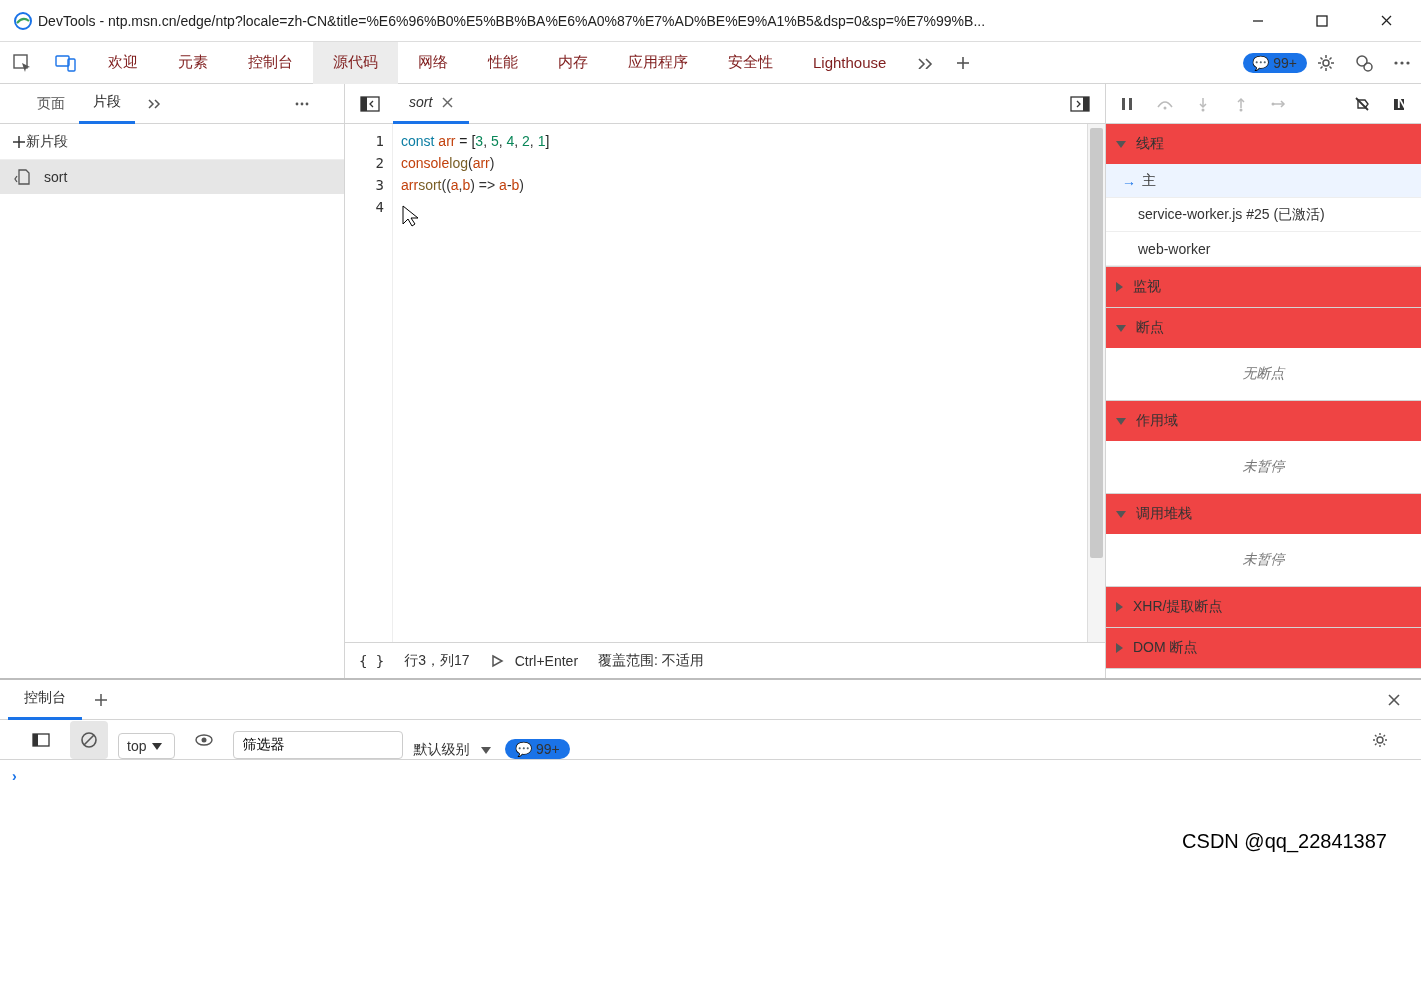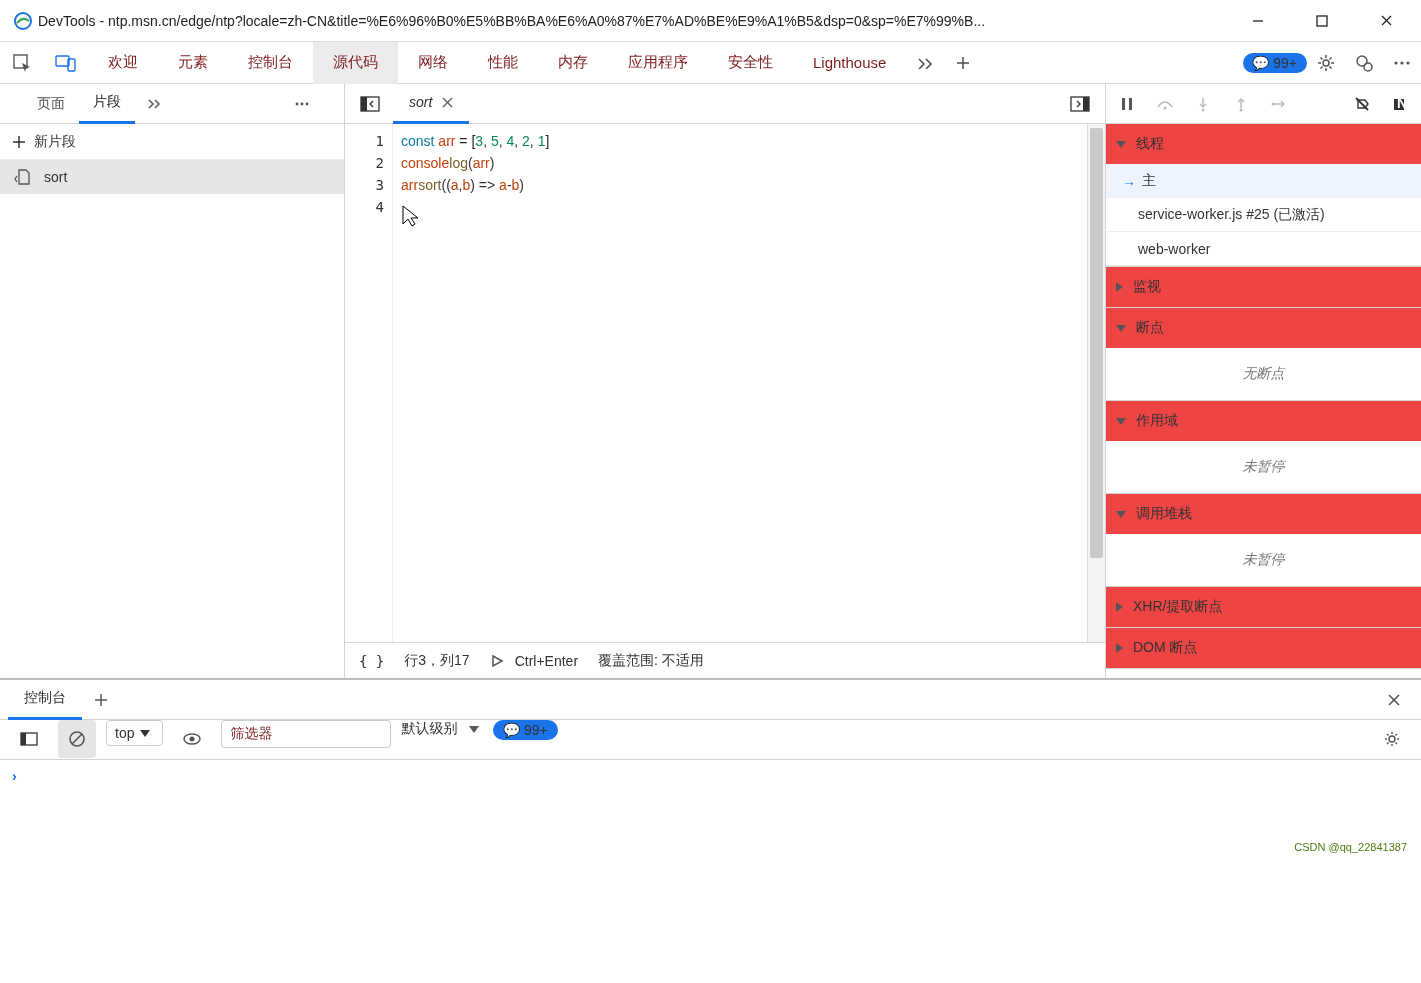--- a/index.html
+++ b/index.html
@@ -14,21 +14,21 @@
 .tab{padding:0 20px;height:42px;display:flex;align-items:center;color:#7f1d1d;font-size:15px;cursor:pointer}
 .tab.sel{background:#ececec}
 .tabsrow .spacer{flex:1}
 .badge{background:#1a73e8;color:#fff;border-radius:12px;padding:2px 10px;font-size:13px;display:flex;align-items:center;gap:3px}
 .iconbtn{width:38px;height:38px;display:flex;align-items:center;justify-content:center;color:#555}
 .content{flex:1;display:flex;min-height:0}
 .leftpane{width:345px;border-right:1px solid #d4d4d4;display:flex;flex-direction:column;background:#fff}
 .subtabs{height:40px;display:flex;align-items:center;border-bottom:1px solid #d4d4d4;padding:0 23px}
 .subtab{padding:0 14px;height:40px;display:flex;align-items:center;color:#555}
 .subtab.sel{border-bottom:3px solid #1a73e8;color:#222}
-.newsnip{height:36px;display:flex;align-items:center;gap:8px;padding:0 12px;color:#333;border-bottom:1px solid #eee}
+.newsnip{height:36px;display:flex;align-items:center;padding:0 12px;color:#333;border-bottom:1px solid #eee}
 .sniprow{height:34px;display:flex;align-items:center;gap:12px;padding:0 14px;background:#e6e6e6}
 .midpane{flex:1;display:flex;flex-direction:column;border-right:1px solid #d4d4d4;min-width:0}
 .filetabs{height:40px;display:flex;align-items:center;border-bottom:1px solid #d4d4d4;padding:0 6px;gap:4px}
 .ftab{height:40px;display:flex;align-items:center;gap:10px;padding:0 16px;color:#555;border-bottom:3px solid #1a73e8;font-style:italic}
 .editor{flex:1;display:flex;background:#fff;font-family:Consolas,monospace;font-size:15px;position:relative}
 .gutter{width:48px;text-align:right;color:#888;padding:6px 8px 0 0;background:#fff;border-right:1px solid #eee}
 .gutter div{height:22px;line-height:22px;font-family:Consolas,monospace}
 .code{flex:1;padding:6px 0 0 8px}
 .code div{height:22px;line-height:22px;white-space:pre;font-family:Consolas,monospace}
 .kw{color:#0b7da3}.s2{color:#c2410c}.num{color:#098658}.fn{color:#795e26}.op{color:#222}
@@ -40,26 +40,26 @@
 .dbgtool{height:40px;display:flex;align-items:center;gap:8px;padding:0 6px;border-bottom:1px solid #d4d4d4}
 .dbgbtn{width:30px;height:30px;display:flex;align-items:center;justify-content:center;color:#888}
 .section{border-bottom:1px solid #d4d4d4}
 .sechdr{height:40px;display:flex;align-items:center;gap:6px;padding:0 10px;background:#ef4444;font-size:15px}
 .thr{height:34px;display:flex;align-items:center;padding:0 16px;gap:6px;border-bottom:1px solid #eee}
 .thr.sel{background:#edf4ff}
 .center{height:52px;display:flex;align-items:center;justify-content:center;color:#777;font-style:italic}
 .lower{height:305px;display:flex;flex-direction:column;border-top:2px solid #bdbdbd}
 .lowtabs{height:40px;display:flex;align-items:center;padding:0 8px;border-bottom:1px solid #d4d4d4}
 .lowtab{padding:0 16px;height:40px;display:flex;align-items:center;border-bottom:3px solid #1a73e8}
-.contool{height:40px;display:flex;align-items:flex-start;gap:10px;padding:0 10px;border-bottom:1px solid #d4d4d4}
+.contool{height:40px;display:flex;align-items:flex-end;gap:10px;padding:0 22px;border-bottom:1px solid #d4d4d4}
 .ctxsel{display:flex;align-items:center;gap:6px;padding:4px 8px;border:1px solid #ccc;border-radius:4px}
-.filterin{flex:0 0 170px;border:1px solid #ccc;border-radius:4px;padding:4px 8px;color:#7f1d1d}
+.filterin{flex:0 0 170px;border:1px solid #ccc;border-radius:4px;padding:4px 8px;color:#000000}
 .lvlsel{display:flex;align-items:center;gap:12px}
 .conprompt{padding:8px 12px;color:#1a73e8;font-weight:bold}
-.watermark{position:fixed;right:14px;bottom:130px;color:#4d7c0f;font-size:11px}
+.watermark{position:fixed;right:34px;bottom:130px;color:#000000;font-size:20px}
 svg{display:block}
 .tri{display:inline-block;width:0;height:0;border-left:5px solid transparent;border-right:5px solid transparent;border-top:7px solid #555;margin-right:4px}
 .trir{display:inline-block;width:0;height:0;border-top:5px solid transparent;border-bottom:5px solid transparent;border-left:7px solid #555;margin-right:4px}
 </style>
 </head>
 <body>
 
 <div class="titlebar">
  <span class="ico">
   <svg width="18" height="18" viewBox="0 0 18 18">

